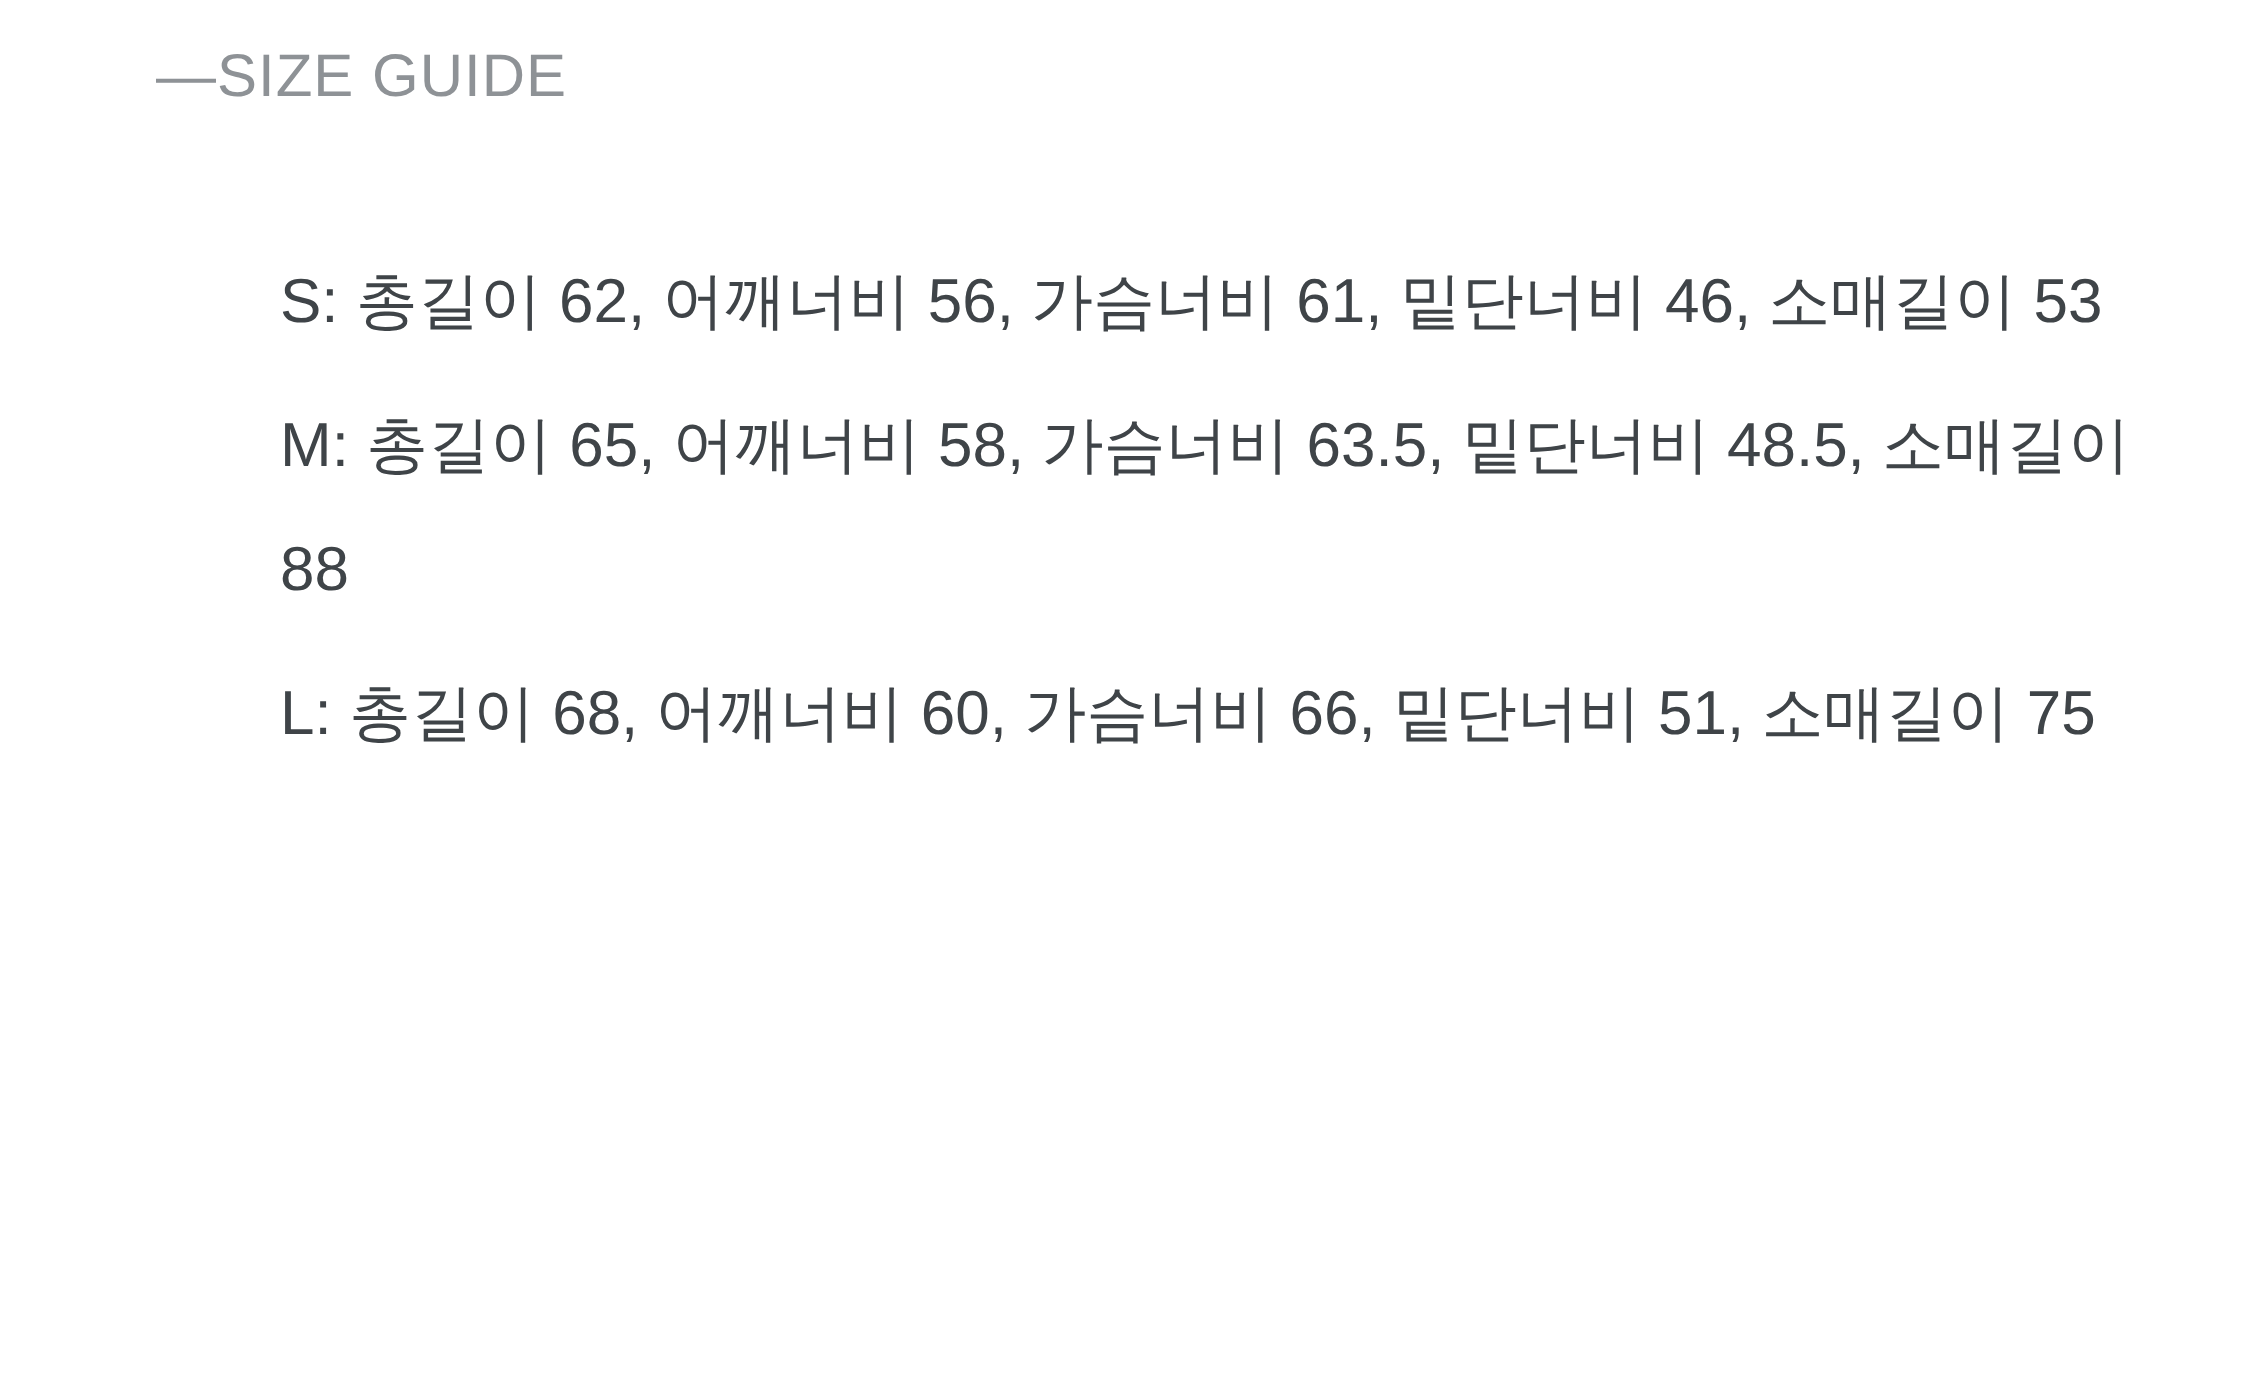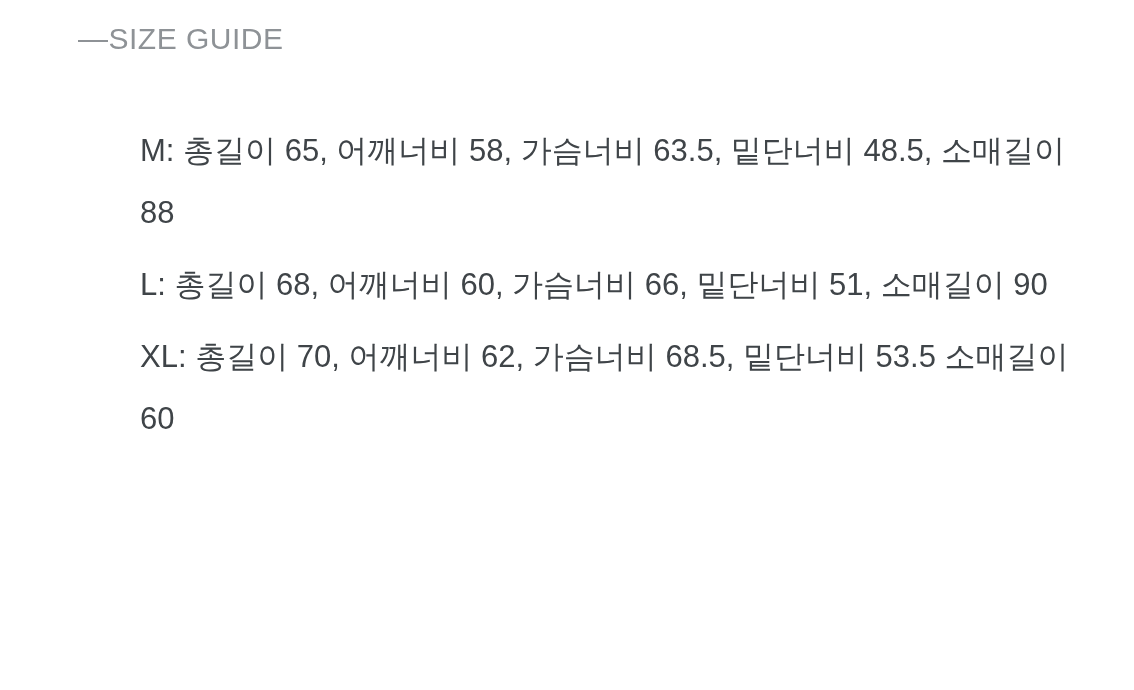--- a/index.html
+++ b/index.html
@@ -49,18 +49,18 @@
   }
 </style>
 </head>
 <body>
 
 <div class="page">
 
   <div class="section-heading">—SIZE GUIDE</div>
 
   <div class="size-list">
+    <div class="size-row">S: 총길이 62, 어깨너비 56, 가슴너비 61, 밑단너비 46, 소매길이 53</div>
     <div class="size-row">M: 총길이 65, 어깨너비 58, 가슴너비 63.5, 밑단너비 48.5, 소매길이 88</div>
-    <div class="size-row">L: 총길이 68, 어깨너비 60, 가슴너비 66, 밑단너비 51, 소매길이 90</div>
-    <div class="size-row">XL: 총길이 70, 어깨너비 62, 가슴너비 68.5, 밑단너비 53.5 소매길이 60</div>
+    <div class="size-row">L: 총길이 68, 어깨너비 60, 가슴너비 66, 밑단너비 51, 소매길이 75</div>
   </div>
 
 </div>
 
 </body></html>

